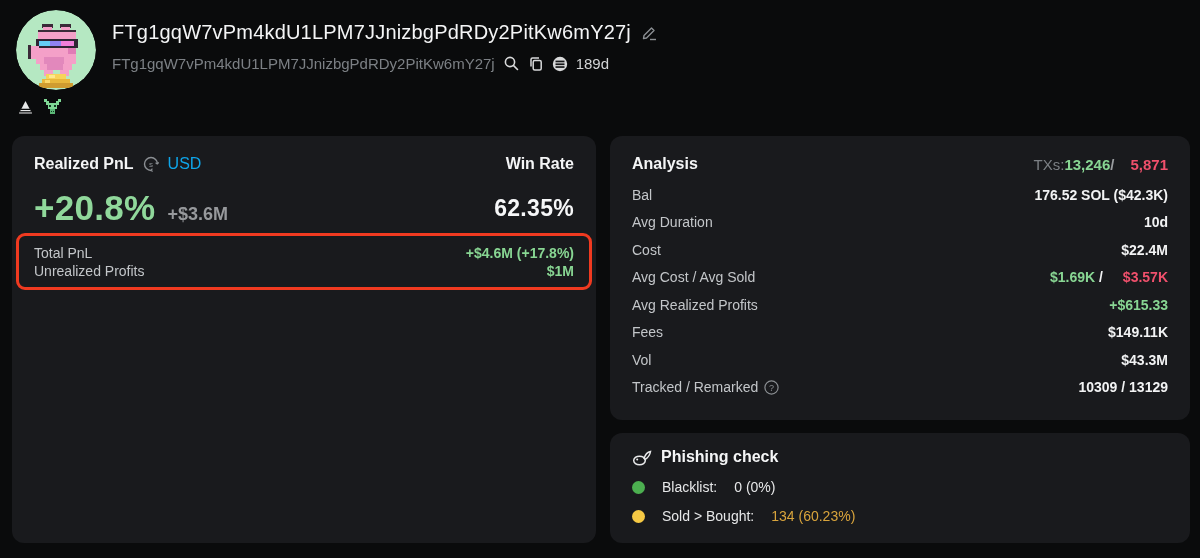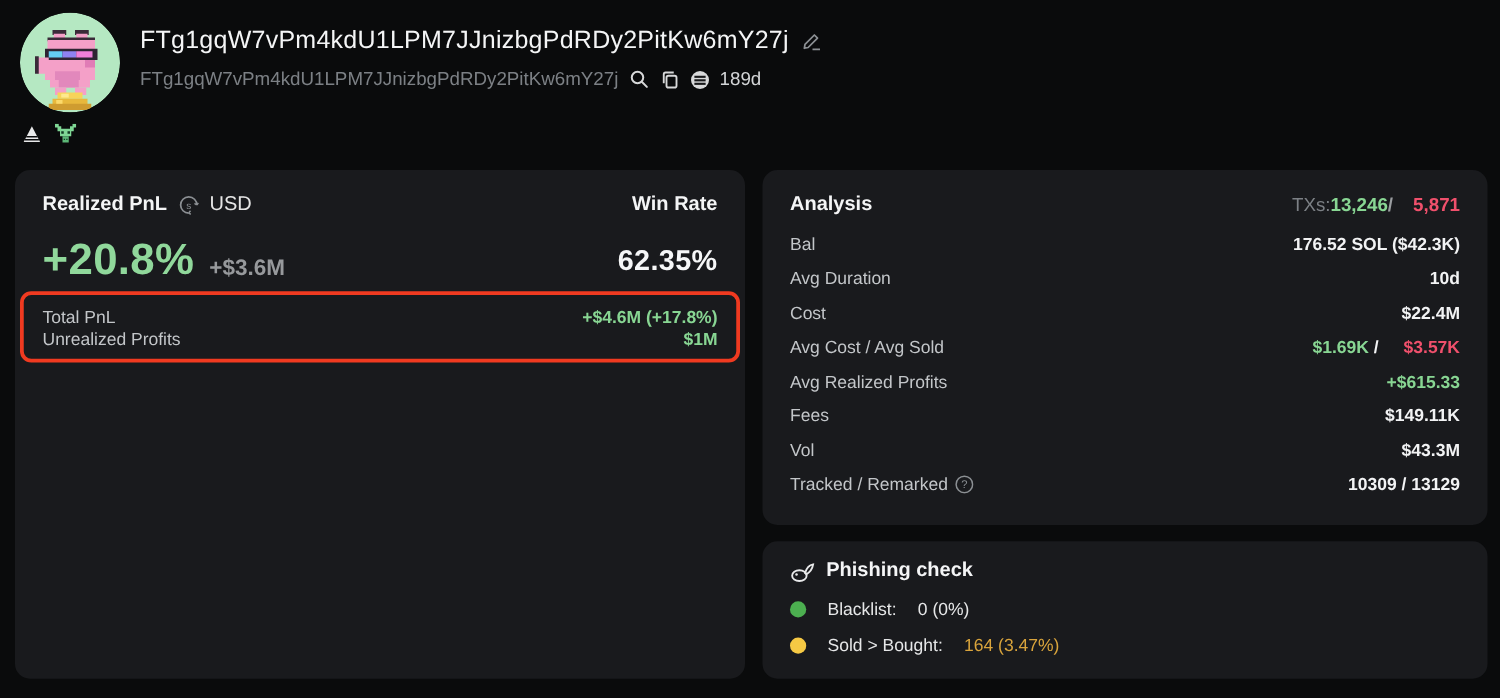--- a/index.html
+++ b/index.html
@@ -34,21 +34,21 @@
   .panel-left  { left:12px;  top:136px; width:584px; height:407px; }
   .panel-analysis { left:610px; top:136px; width:580px; height:284px; }
   .panel-phishing { left:610px; top:433px; width:580px; height:110px; }
 
   .panel-head {
     position:absolute; top:14px; left:22px; right:22px; height:28px;
     display:flex; align-items:center; justify-content:space-between;
   }
   .head-left { display:flex; align-items:center; gap:8px; }
   .panel-title { font-size:16px; font-weight:700; color:#f4f5f6; }
-  .currency-label { font-size:16px; color:#e5e5e5; }
+  .currency-label { font-size:16px; color:#0ea5e9; }
   .winrate-label { font-size:16px; font-weight:700; color:#f4f5f6; }
 
   .big-row {
     position:absolute; top:52px; left:22px; right:22px;
     display:flex; align-items:flex-end; justify-content:space-between;
   }
   .big-left { display:flex; align-items:flex-end; gap:12px; }
   .big-green { font-size:35px; font-weight:700; color:#90d89b; line-height:40px; letter-spacing:0.3px; }
   .big-sub { font-size:18px; font-weight:600; color:#97999c; line-height:28px; }
   .big-white { font-size:23px; font-weight:700; color:#f6f7f8; line-height:40px; letter-spacing:0.3px; }
@@ -280,16 +280,16 @@
   </div>
   <div class="phish-rows">
     <div class="phish-row">
       <span class="dot dot-green"></span>
       <span class="phish-label">Blacklist:</span>
       <span class="phish-value">0 (0%)</span>
     </div>
     <div class="phish-row">
       <span class="dot dot-yellow"></span>
       <span class="phish-label">Sold &gt; Bought:</span>
-      <span class="phish-value v-yellow">164 (3.47%)</span>
+      <span class="phish-value v-yellow">134 (60.23%)</span>
     </div>
   </div>
 </div>
 
 </body></html>

